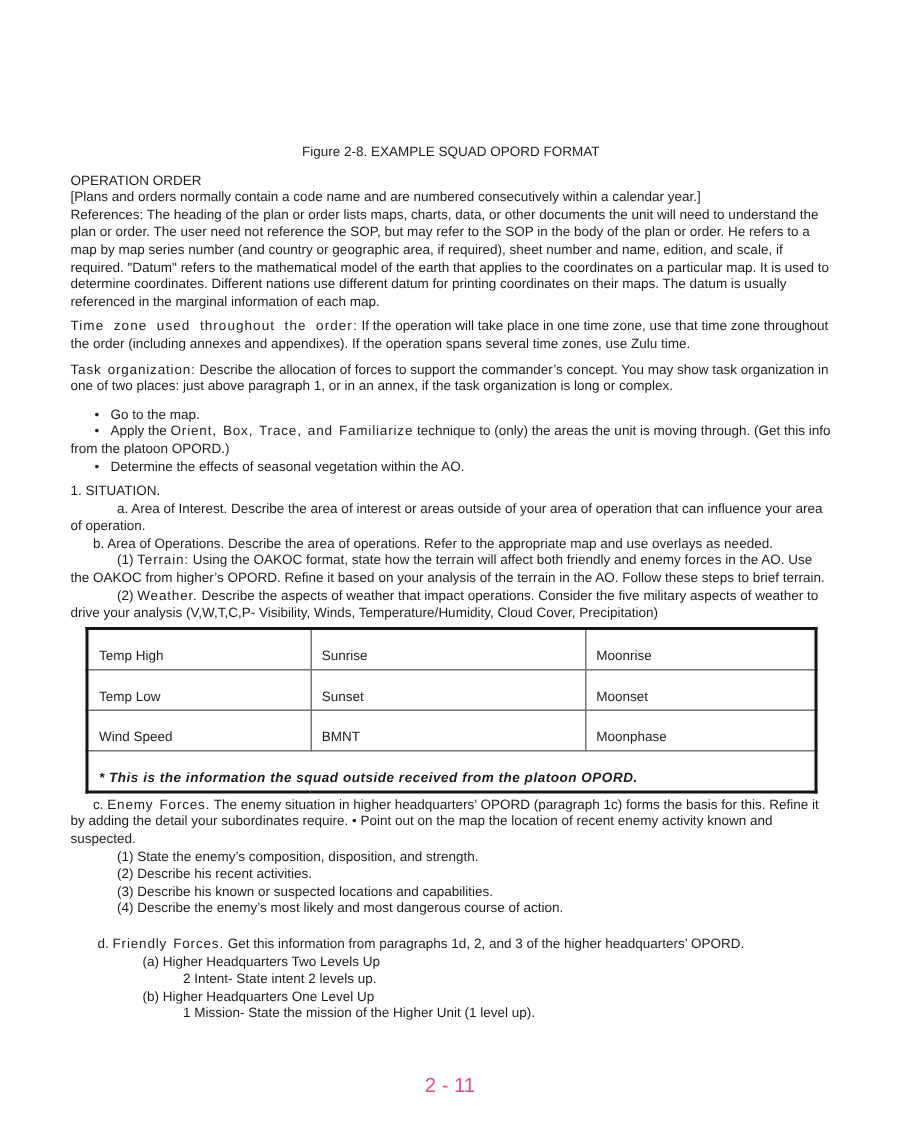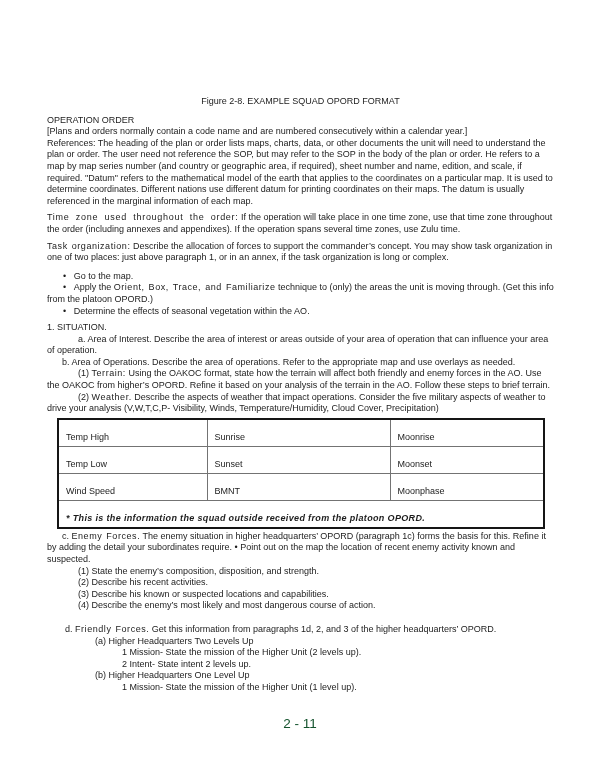--- a/index.html
+++ b/index.html
@@ -40,21 +40,21 @@
     font-style:italic;
     font-weight:600;
     letter-spacing:0.35px;
   }
   .page-number{
     position:absolute;
     top:716px;left:0;width:100%;
     text-align:center;
     font-size:13.5px;
     line-height:16px;
-    color:#14532d;
+    color:#ec4899;
   }
 </style>
 </head>
 <body>
 
 <div class="page">
   <div class="caption">Figure 2-8. EXAMPLE SQUAD OPORD FORMAT</div>
   <div id="doc-body">
       <p class="para" style="margin-top: 7px;"><span>OPERATION ORDER</span></p>
       <p class="para" style="margin-top: 0;"><span>[Plans and orders normally contain a code name and are numbered consecutively within a calendar year.]</span></p>
@@ -96,19 +96,18 @@
           </tr>
         </tbody>
       </table>
       <p class="para" style="text-indent: 15px; margin-top: 2px;"><span>c. </span><span class="ls">Enemy Forces.</span><span> The enemy situation in higher headquarters’ OPORD (paragraph 1c) forms the basis for this. Refine it by adding the detail your subordinates require. • </span><span class="i">Point out</span><span> on the map the location of recent enemy activity known and suspected.</span></p>
       <p class="para" style="text-indent: 31px;"><span>(1) State the enemy’s </span><span class="i">composition, disposition, and strength.</span></p>
       <p class="para" style="text-indent: 31px;"><span>(2) Describe his </span><span class="i">recent activities.</span></p>
       <p class="para" style="text-indent: 31px;"><span>(3) Describe his known or suspected </span><span class="i">locations and capabilities.</span></p>
       <p class="para" style="text-indent: 31px;"><span>(4) Describe the enemy’s most likely and most dangerous </span><span class="i">course of action.</span></p>
       <p class="para" style="text-indent: 18px; margin-top: 12px;"><span>d. </span><span class="ls">Friendly Forces.</span><span> Get this information from paragraphs 1d, 2, and 3 of the higher headquarters’ OPORD.</span></p>
       <p class="para" style="text-indent: 48px;"><span>(a) Higher Headquarters Two Levels Up</span></p>
-      <p class="para" style="text-indent: 75px;"><span>1 Mission- State the </span><span class="i">mission</span><span> of the Higher Unit (</span><span class="i">2 levels up</span><span>).</span></p>
       <p class="para" style="text-indent: 75px;"><span>2 Intent- State intent 2 levels up.</span></p>
       <p class="para" style="text-indent: 48px;"><span>(b) Higher Headquarters One Level Up</span></p>
       <p class="para" style="text-indent: 75px;"><span>1 Mission- State the </span><span class="i">mission</span><span> of the Higher Unit (</span><span class="i">1 level up</span><span>).</span></p>
     </div>
   <div class="page-number">2 - 11</div>
 </div>
 
 </body></html>

